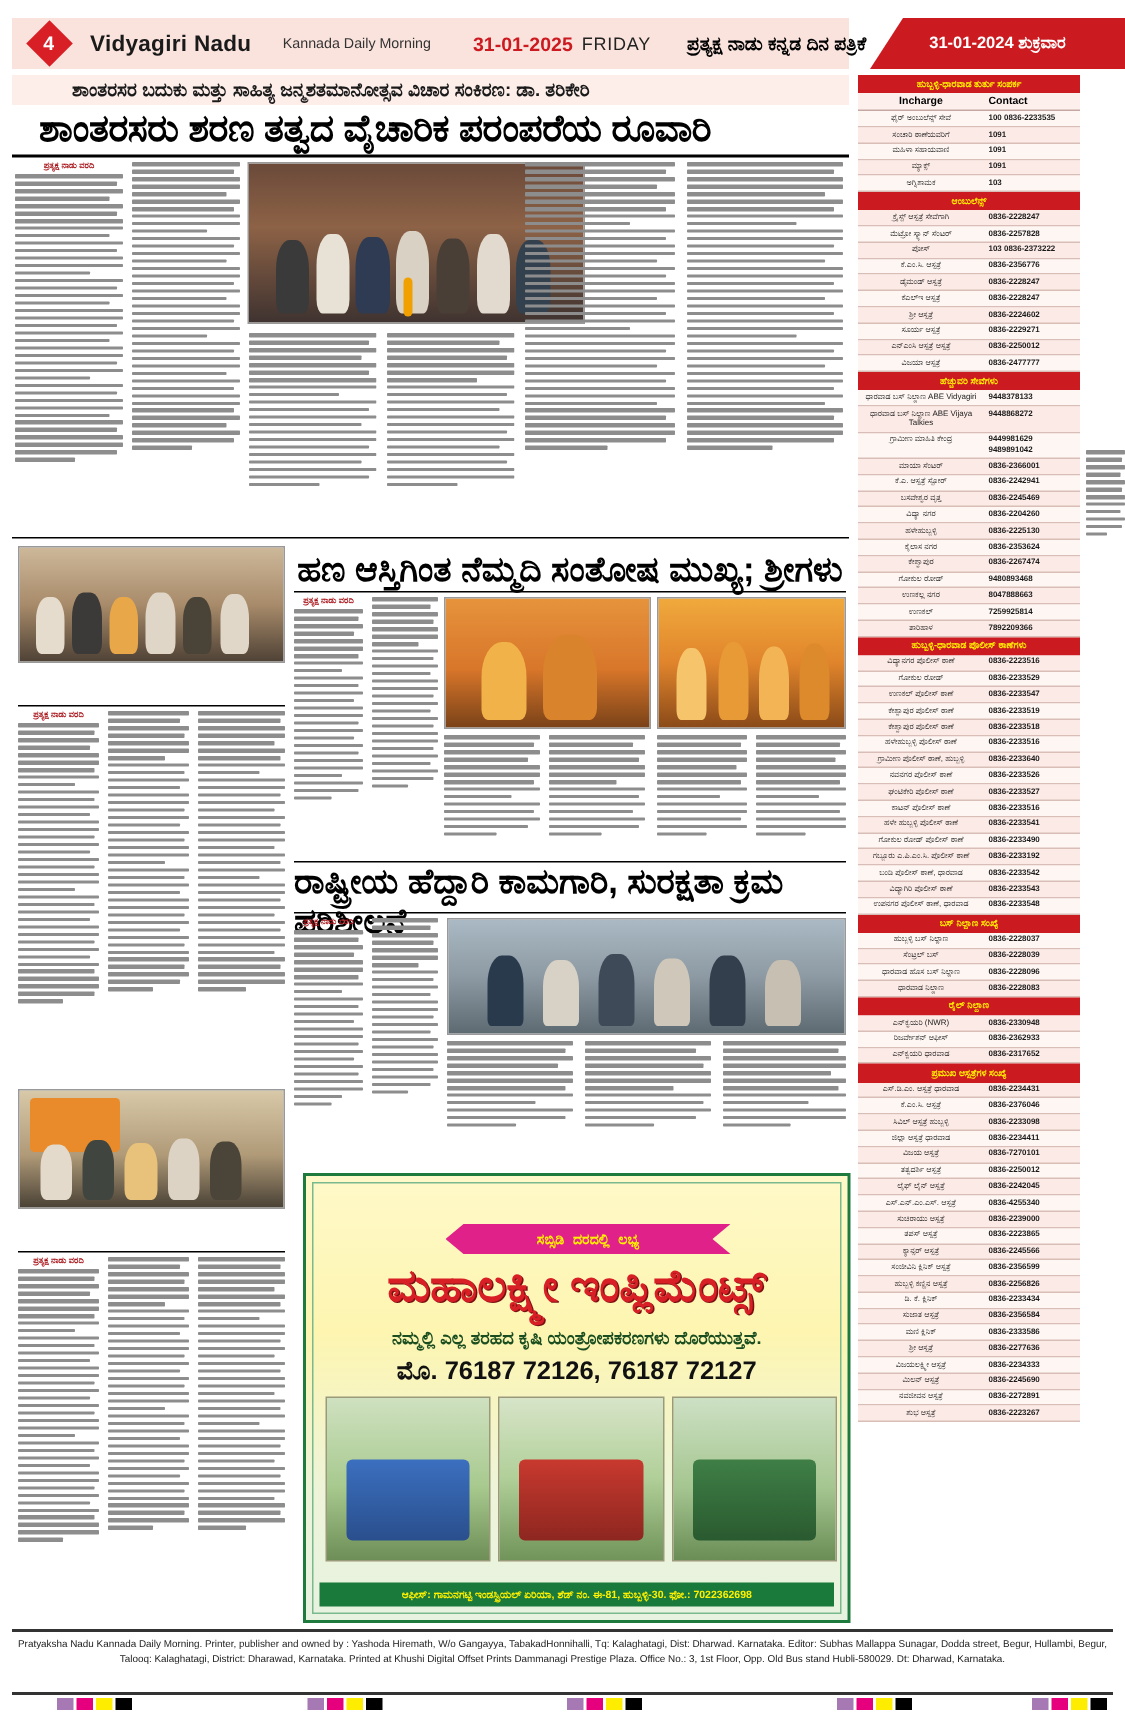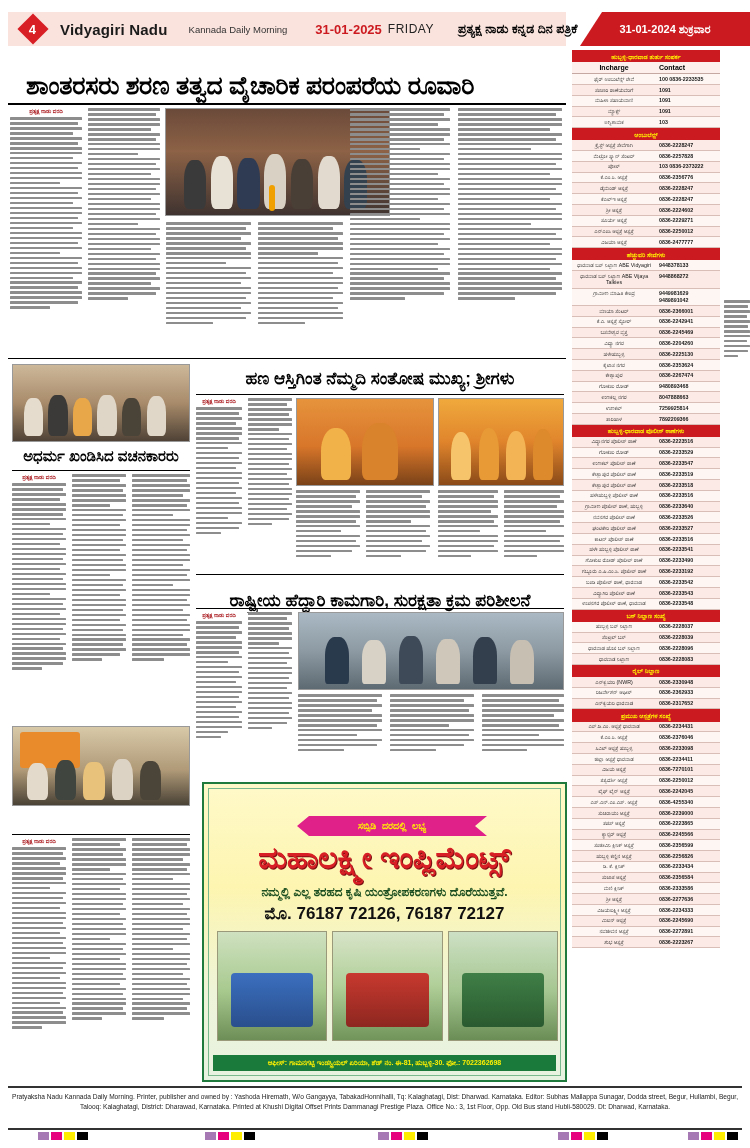--- a/index.html
+++ b/index.html
@@ -71,21 +71,21 @@
   .ph-hall { background: linear-gradient(180deg,#d8c9a8 0%,#b09a78 55%,#4a4236 100%); }
   .ph-temple { background: linear-gradient(180deg,#f0a93c 0%,#e0842c 50%,#8a4a18 100%); }
 
   .fig { position: absolute; bottom: 6%; border-radius: 40% 40% 18% 18%; }
 
   
   .sechead {
     position: absolute; font-weight: bold; color: #000;
     display: flex; align-items: center; justify-content: center;
   }
-  .sechead.big { font-size: 17px; }
+  .sechead.big { font-size: 23px; }
   .sechead.med { font-size: 15px; }
 
   
   .ad {
     position: absolute; left: 202px; top: 782px; width: 365px; height: 300px;
     background: linear-gradient(180deg,#fff9c9 0%,#fdf5b0 35%,#eef4d8 70%,#e7f2e0 100%);
     border: 2px solid #1f7a3d; padding: 4px;
   }
   .ad-inner { width: 100%; height: 100%; border: 1px solid #7ab98e; position: relative; }
   .ad-banner {
@@ -177,20 +177,21 @@
     <div class="mh-sub">Kannada Daily Morning</div>
     <div class="mh-date">31-01-2025</div>
     <div class="mh-day">FRIDAY</div>
   </div>
 
   <div class="mh-right">
     <div class="mh-kn">ಪ್ರತ್ಯಕ್ಷ ನಾಡು ಕನ್ನಡ ದಿನ ಪತ್ರಿಕೆ</div>
     <div class="mh-redflag">31-01-2024 ಶುಕ್ರವಾರ</div>
   </div>
 
+  <div class="kicker">ಶಾಂತರಸರ ಬದುಕು ಮತ್ತು ಸಾಹಿತ್ಯ ಜನ್ಮಶತಮಾನೋತ್ಸವ ವಿಚಾರ ಸಂಕಿರಣ: ಡಾ. ತರಿಕೇರಿ</div>
   <div class="headline">ಶಾಂತರಸರು ಶರಣ ತತ್ವದ ವೈಚಾರಿಕ ಪರಂಪರೆಯ ರೂವಾರಿ</div>
   <div class="rule" style="left:8px; top:103px; width:558px; height:1.5px;"></div>
 
   <div class="photo ph-stage" style="left:165px; top:108px; width:225px; height:108px;">
     <div class="fig" style="left:8%;  width:10%; height:46%; background:#3b3a3a;"></div>
     <div class="fig" style="left:20%; width:10%; height:50%; background:#e8e2d6;"></div>
     <div class="fig" style="left:32%; width:10%; height:48%; background:#2f3b52;"></div>
     <div class="fig" style="left:44%; width:10%; height:52%; background:#d9d2c4;"></div>
     <div class="fig" style="left:56%; width:10%; height:47%; background:#4a3f36;"></div>
     <div class="fig" style="left:68%; width:10%; height:50%; background:#e2dace;"></div>
@@ -430,21 +431,20 @@
   <div class="rule" style="left:8px; top:358px; width:558px; height:1px;"></div>
 
   <div class="photo ph-group" style="left:12px; top:364px; width:178px; height:78px;">
     <div class="fig" style="left:6%;  width:11%; height:50%; background:#e6dccd;"></div>
     <div class="fig" style="left:20%; width:11%; height:54%; background:#3c3a38;"></div>
     <div class="fig" style="left:34%; width:11%; height:51%; background:#e8a84a;"></div>
     <div class="fig" style="left:48%; width:11%; height:55%; background:#dfd6c8;"></div>
     <div class="fig" style="left:62%; width:11%; height:50%; background:#4a4338;"></div>
     <div class="fig" style="left:76%; width:11%; height:53%; background:#e0d7c9;"></div>
   </div>
-  <div class="sechead med" style="left:12px; top:444px; width:178px; height:24px;">ಅಧರ್ಮ ಖಂಡಿಸಿದ ವಚನಕಾರರು</div>
   <div class="rule" style="left:12px; top:470px; width:178px; height:1px;"></div>
 
   <div class="colblock" style="left:12px; top:474px; width:54px; height:245px;">
     <div class="byline">ಪ್ರತ್ಯಕ್ಷ ನಾಡು ವರದಿ</div>
     <div class="body-lines">
       <div class="ln s1"></div>
         <div class="ln s2"></div>
         <div class="ln s1"></div>
         <div class="ln s3"></div>
       <div class="ln s1"></div>

